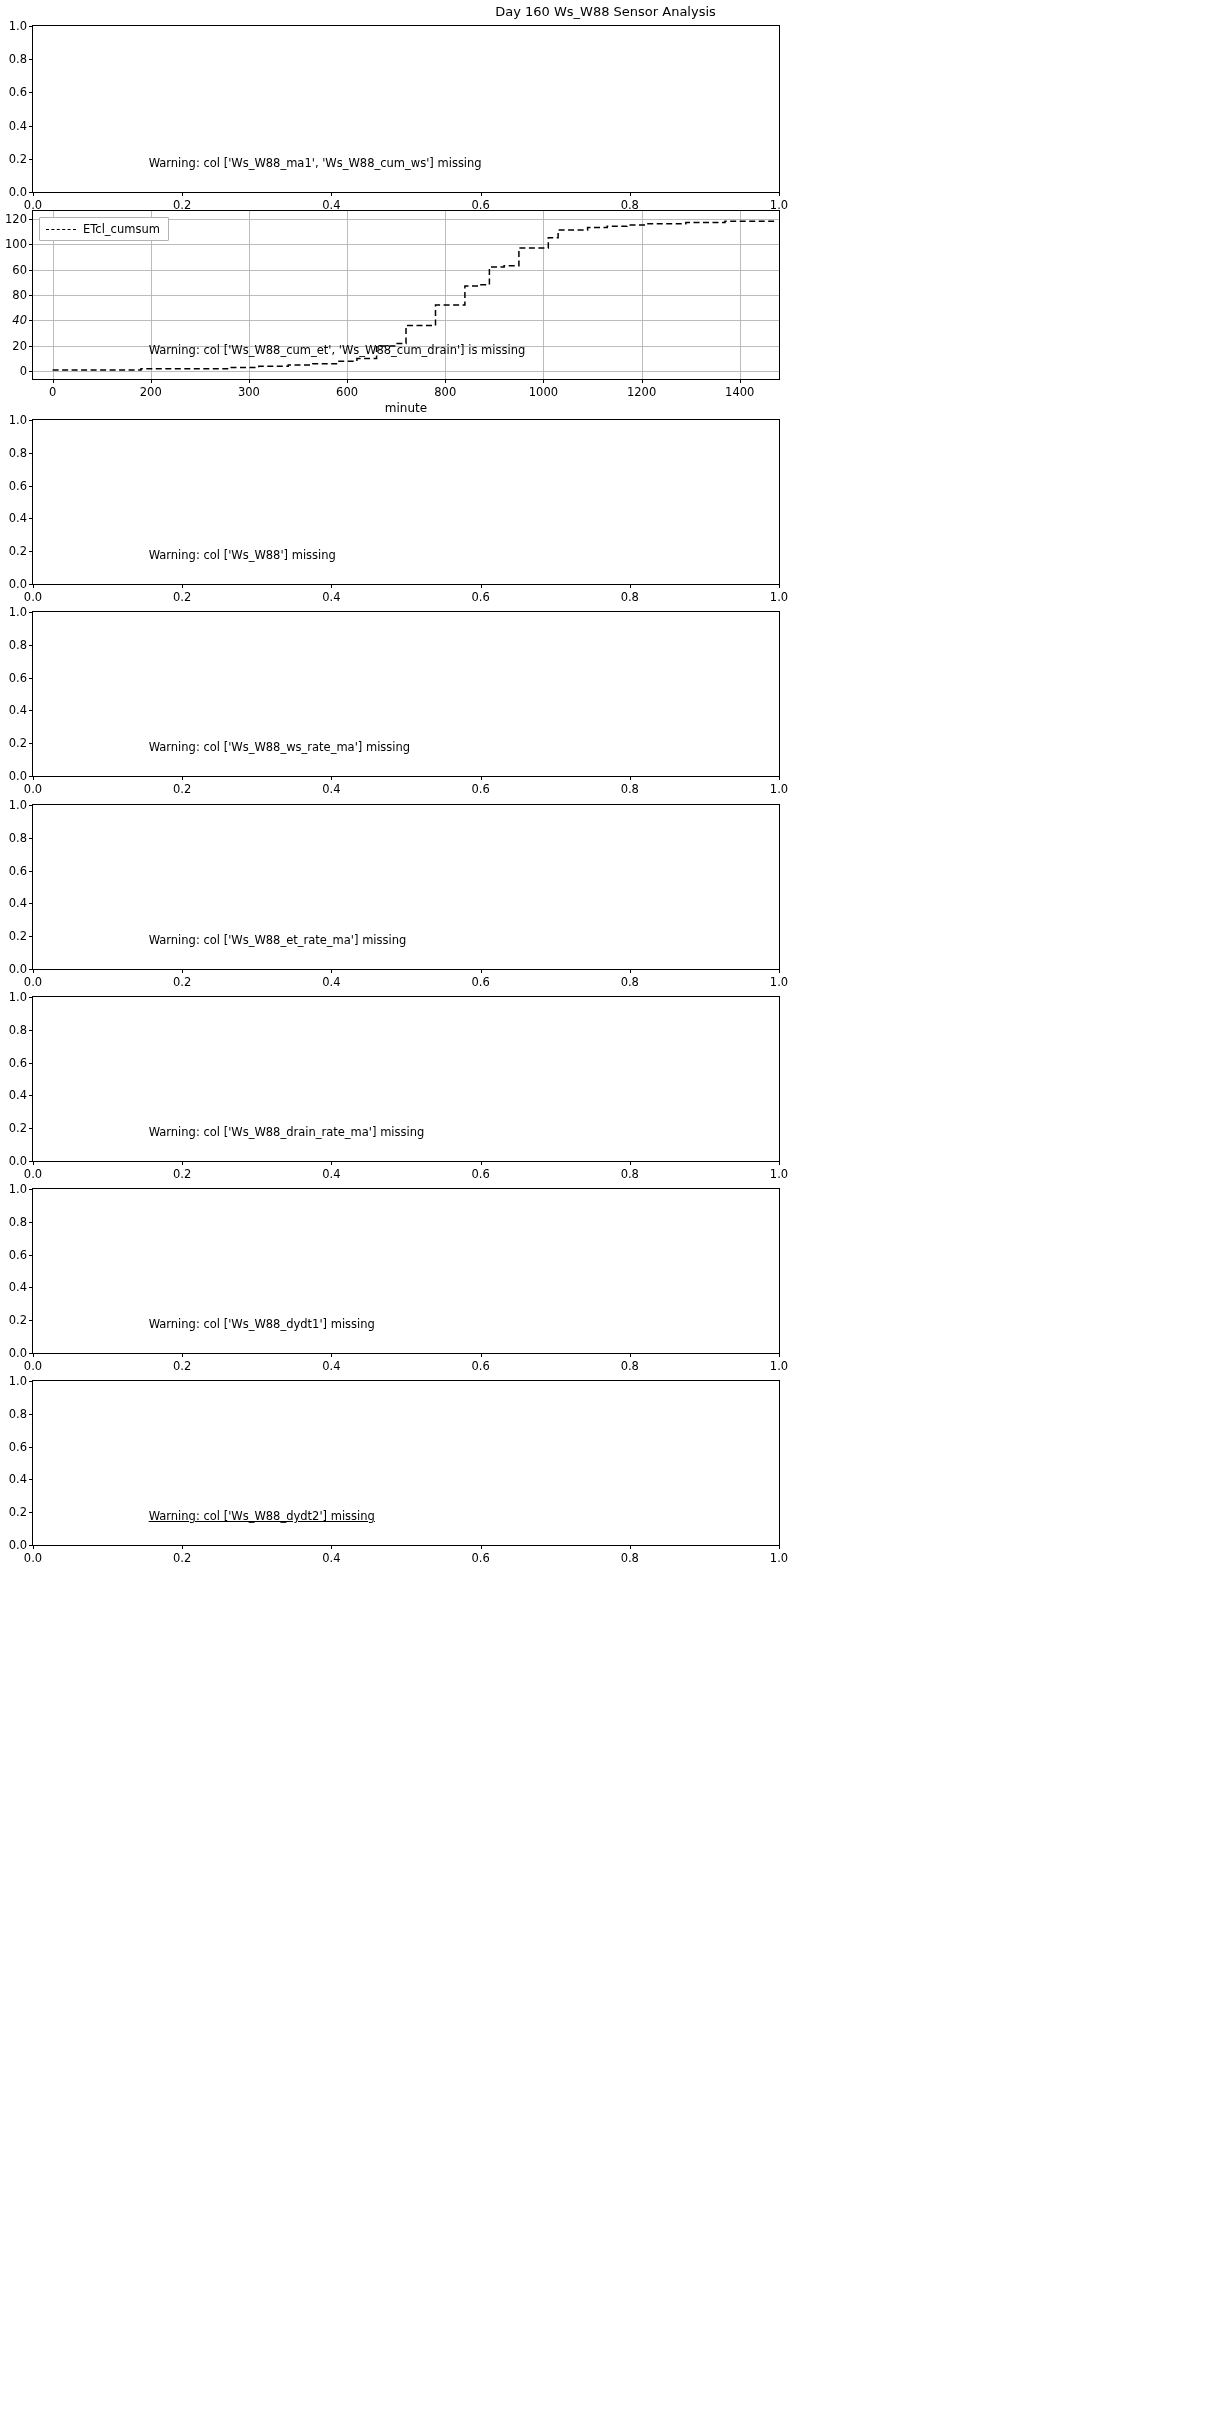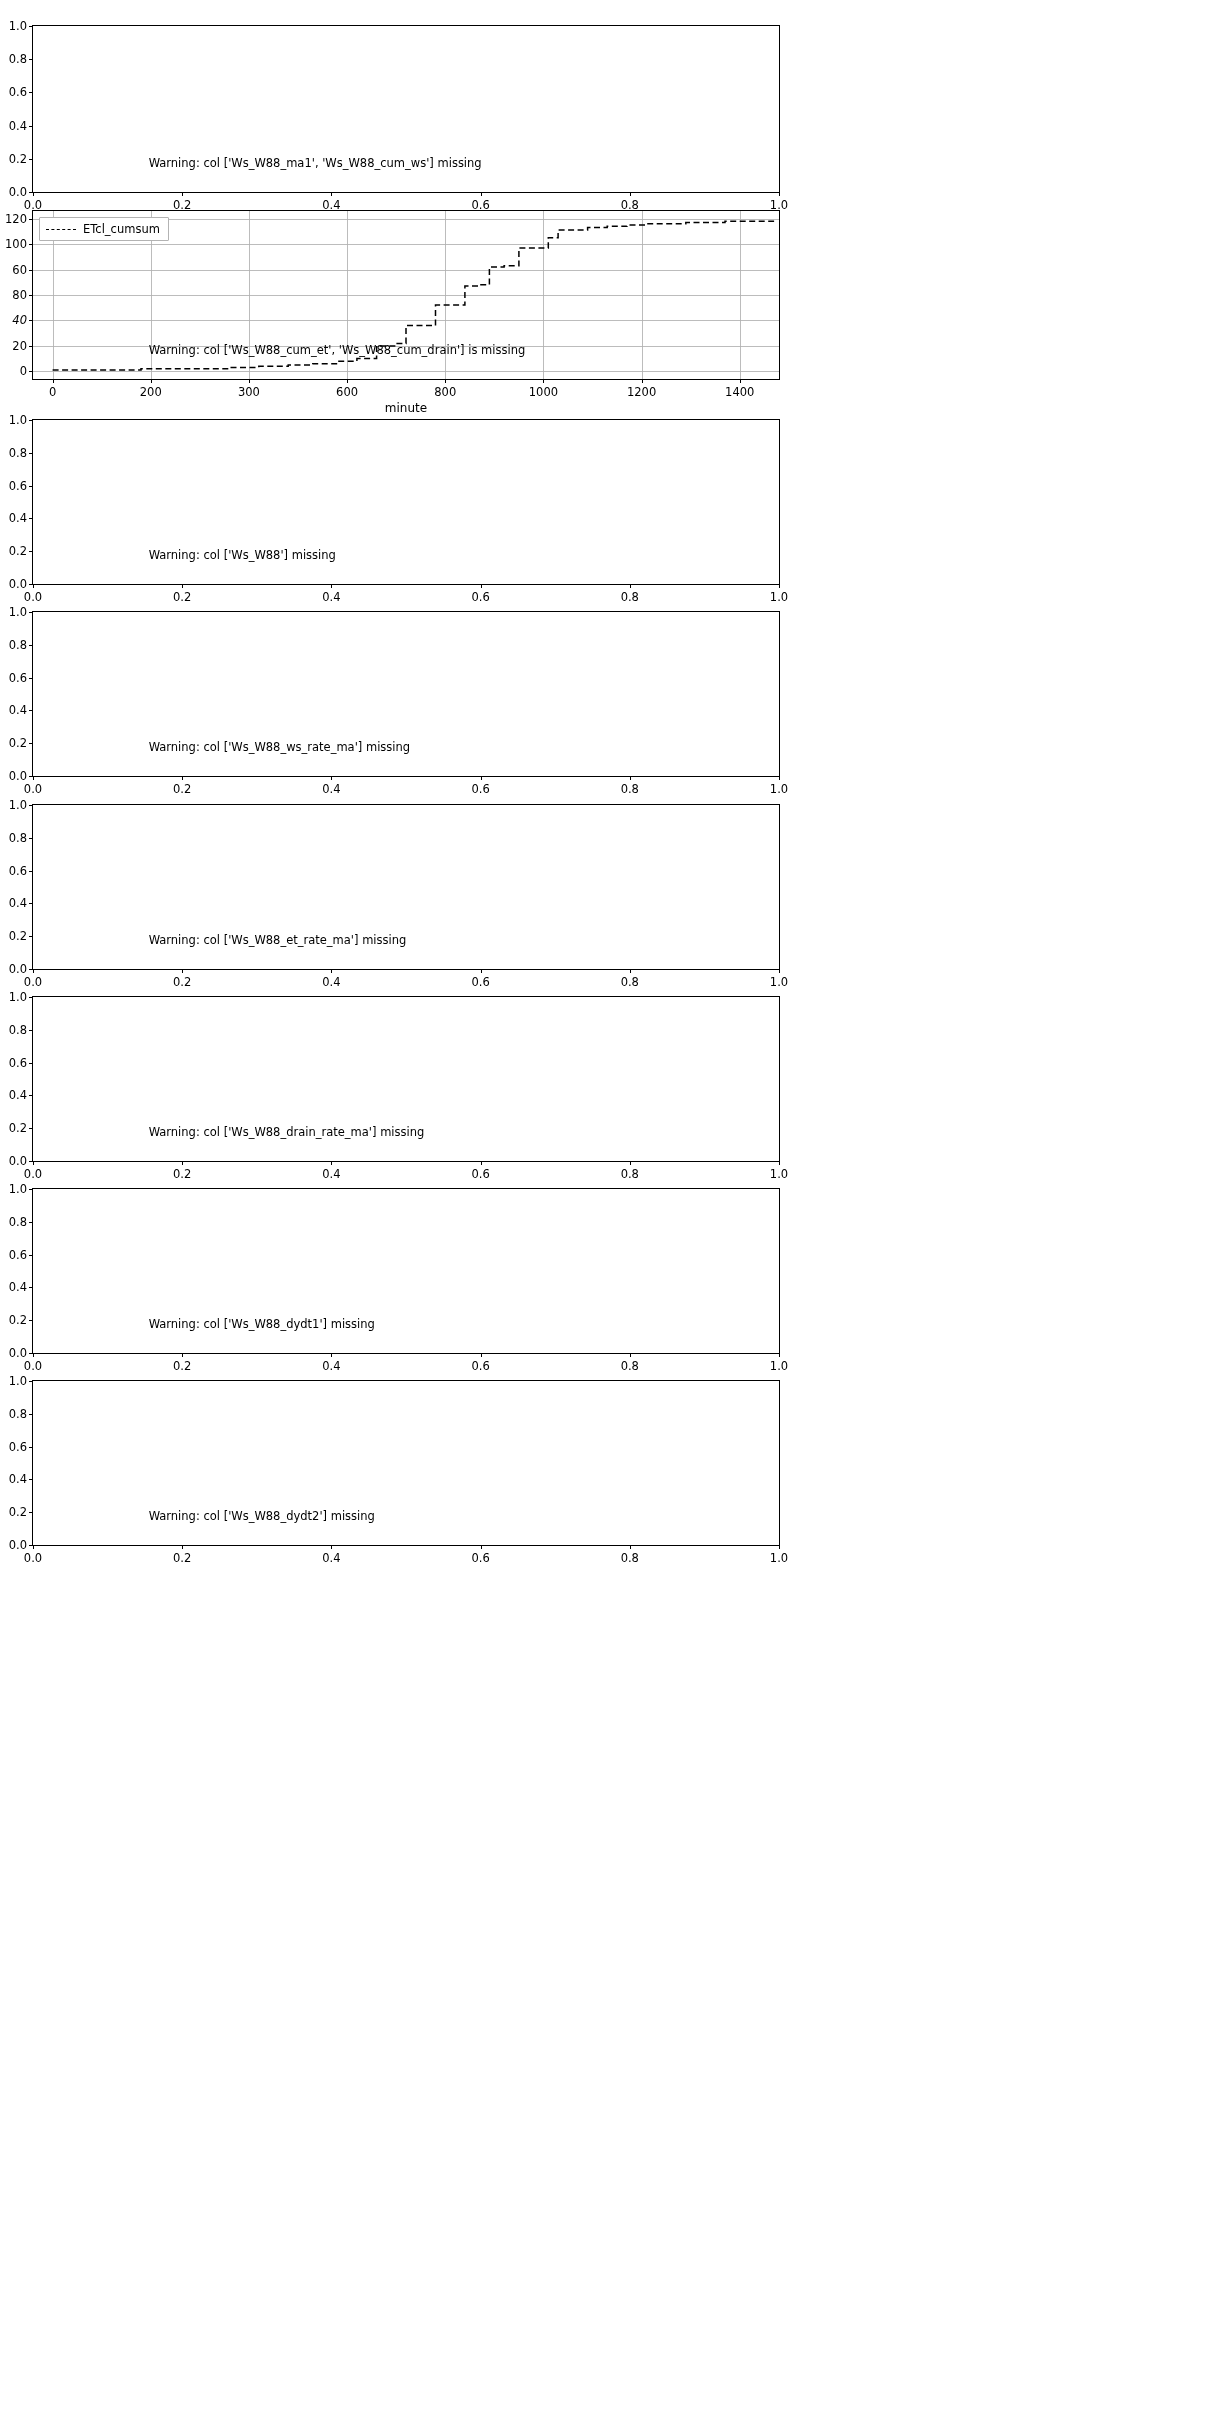--- a/index.html
+++ b/index.html
@@ -31,20 +31,21 @@
           padding:4px 8px 4px 6px;display:flex;align-items:center;gap:7px;
           font-size:11.5px;border-radius:1px;}
   .legend .dash{display:inline-block;width:30px;height:0;border-top:1.4px dashed #000;}
   svg{display:block;}
 </style>
 </head>
 <body>
 
 <div class="figure">
 
+  <div class="fig-title">Day 160 Ws_W88 Sensor Analysis</div>
 
   <div class="axes" style="left:32px;top:25px;width:748px;height:168px;">
     <div class="plotarea">
       <div class="warning" style="left:15.5%;top:82.5%;transform:translateY(-50%);">Warning: col ['Ws_W88_ma1', 'Ws_W88_cum_ws'] missing</div>
     </div>
 
     <div class="ytick" style="top:100%;">0.0</div>
     <div class="ytick" style="top:80%;">0.2</div>
     <div class="ytick" style="top:60%;">0.4</div>
     <div class="ytick" style="top:40%;">0.6</div>
@@ -284,21 +285,21 @@
     <div class="tickmark-x" style="left:0%;"></div>
       <div class="tickmark-x" style="left:20%;"></div>
     <div class="tickmark-x" style="left:40%;"></div>
       <div class="tickmark-x" style="left:60%;"></div>
     <div class="tickmark-x" style="left:80%;"></div>
       <div class="tickmark-x" style="left:100%;"></div>
   </div>
 
   <div class="axes" style="left:32px;top:1380px;width:748px;height:166px;">
     <div class="plotarea">
-      <div class="warning" style="left:15.5%;top:82.5%;transform:translateY(-50%);">Warning: col ['Ws_W88_dydt2'] missing</div>
+      <div class="warning" style="left:15.5%;top:82.5%;transform:translateY(-50%);text-decoration:underline;">Warning: col ['Ws_W88_dydt2'] missing</div>
     </div>
     <div class="ytick" style="top:100%;">0.0</div>
     <div class="ytick" style="top:80%;">0.2</div>
     <div class="ytick" style="top:60%;">0.4</div>
     <div class="ytick" style="top:40%;">0.6</div>
     <div class="ytick" style="top:20%;">0.8</div>
     <div class="ytick" style="top:0%;">1.0</div>
     <div class="tickmark-y" style="top:100%;"></div>
       <div class="tickmark-y" style="top:80%;"></div>
     <div class="tickmark-y" style="top:60%;"></div>

